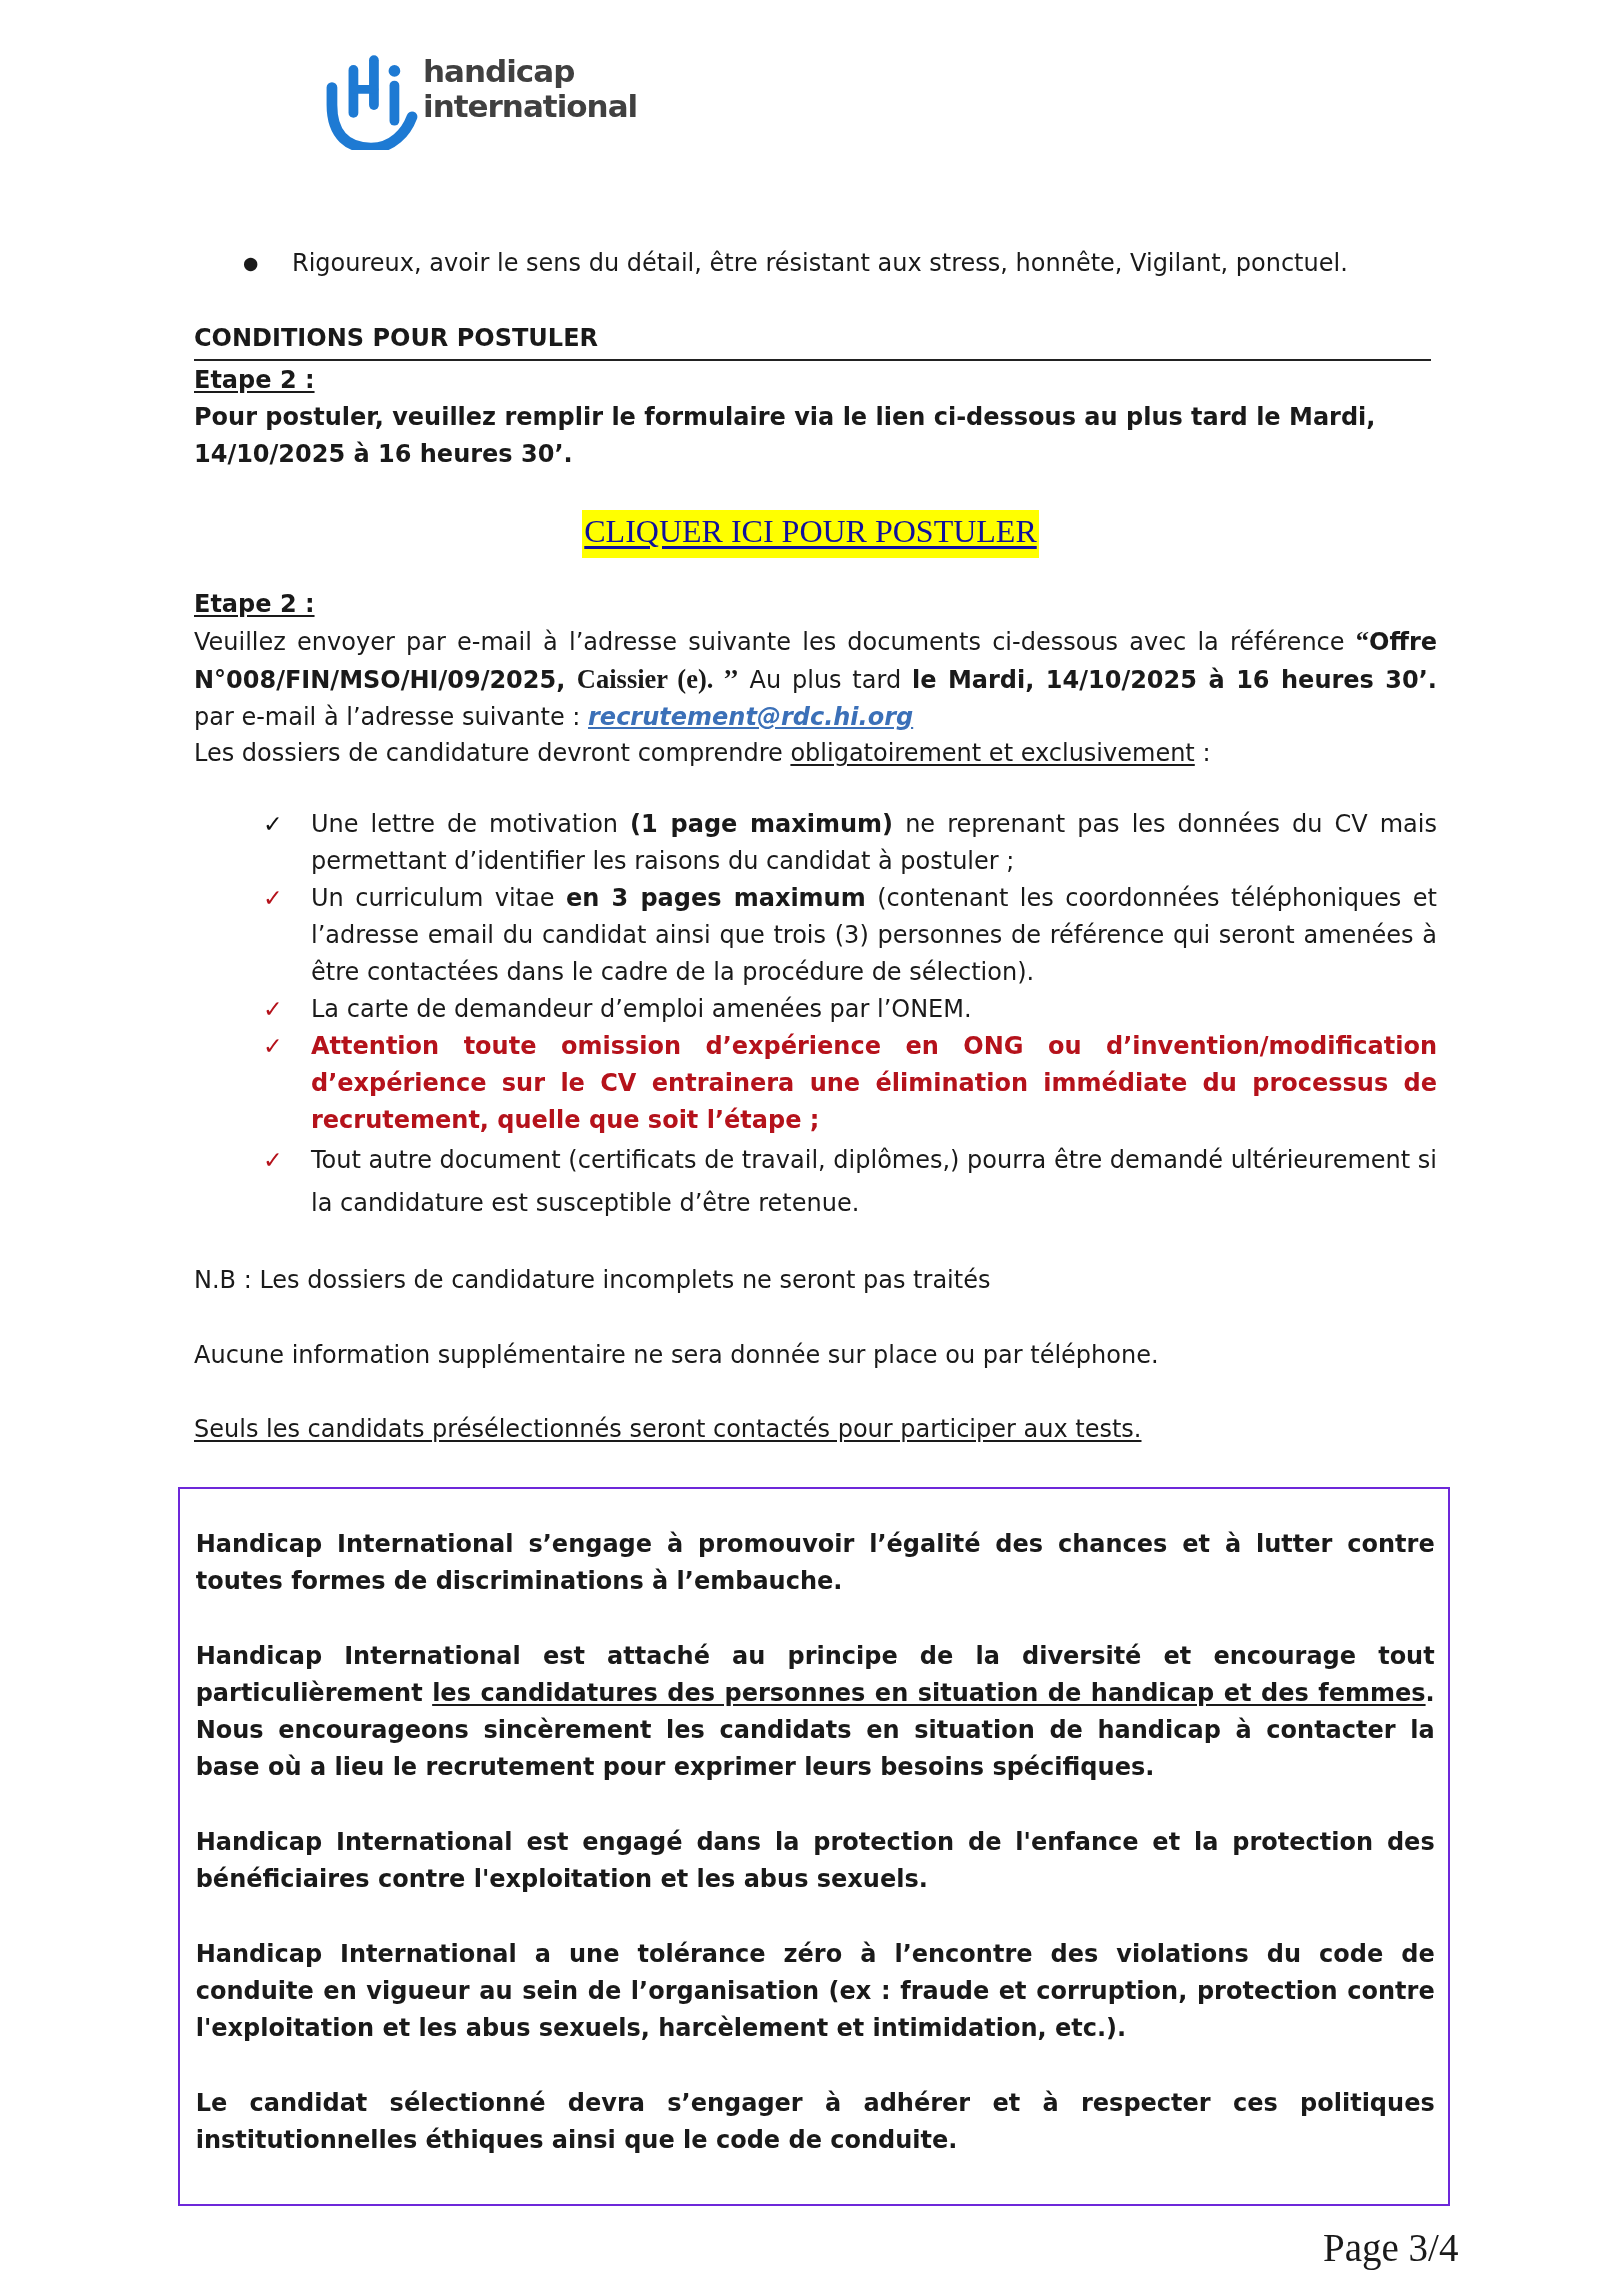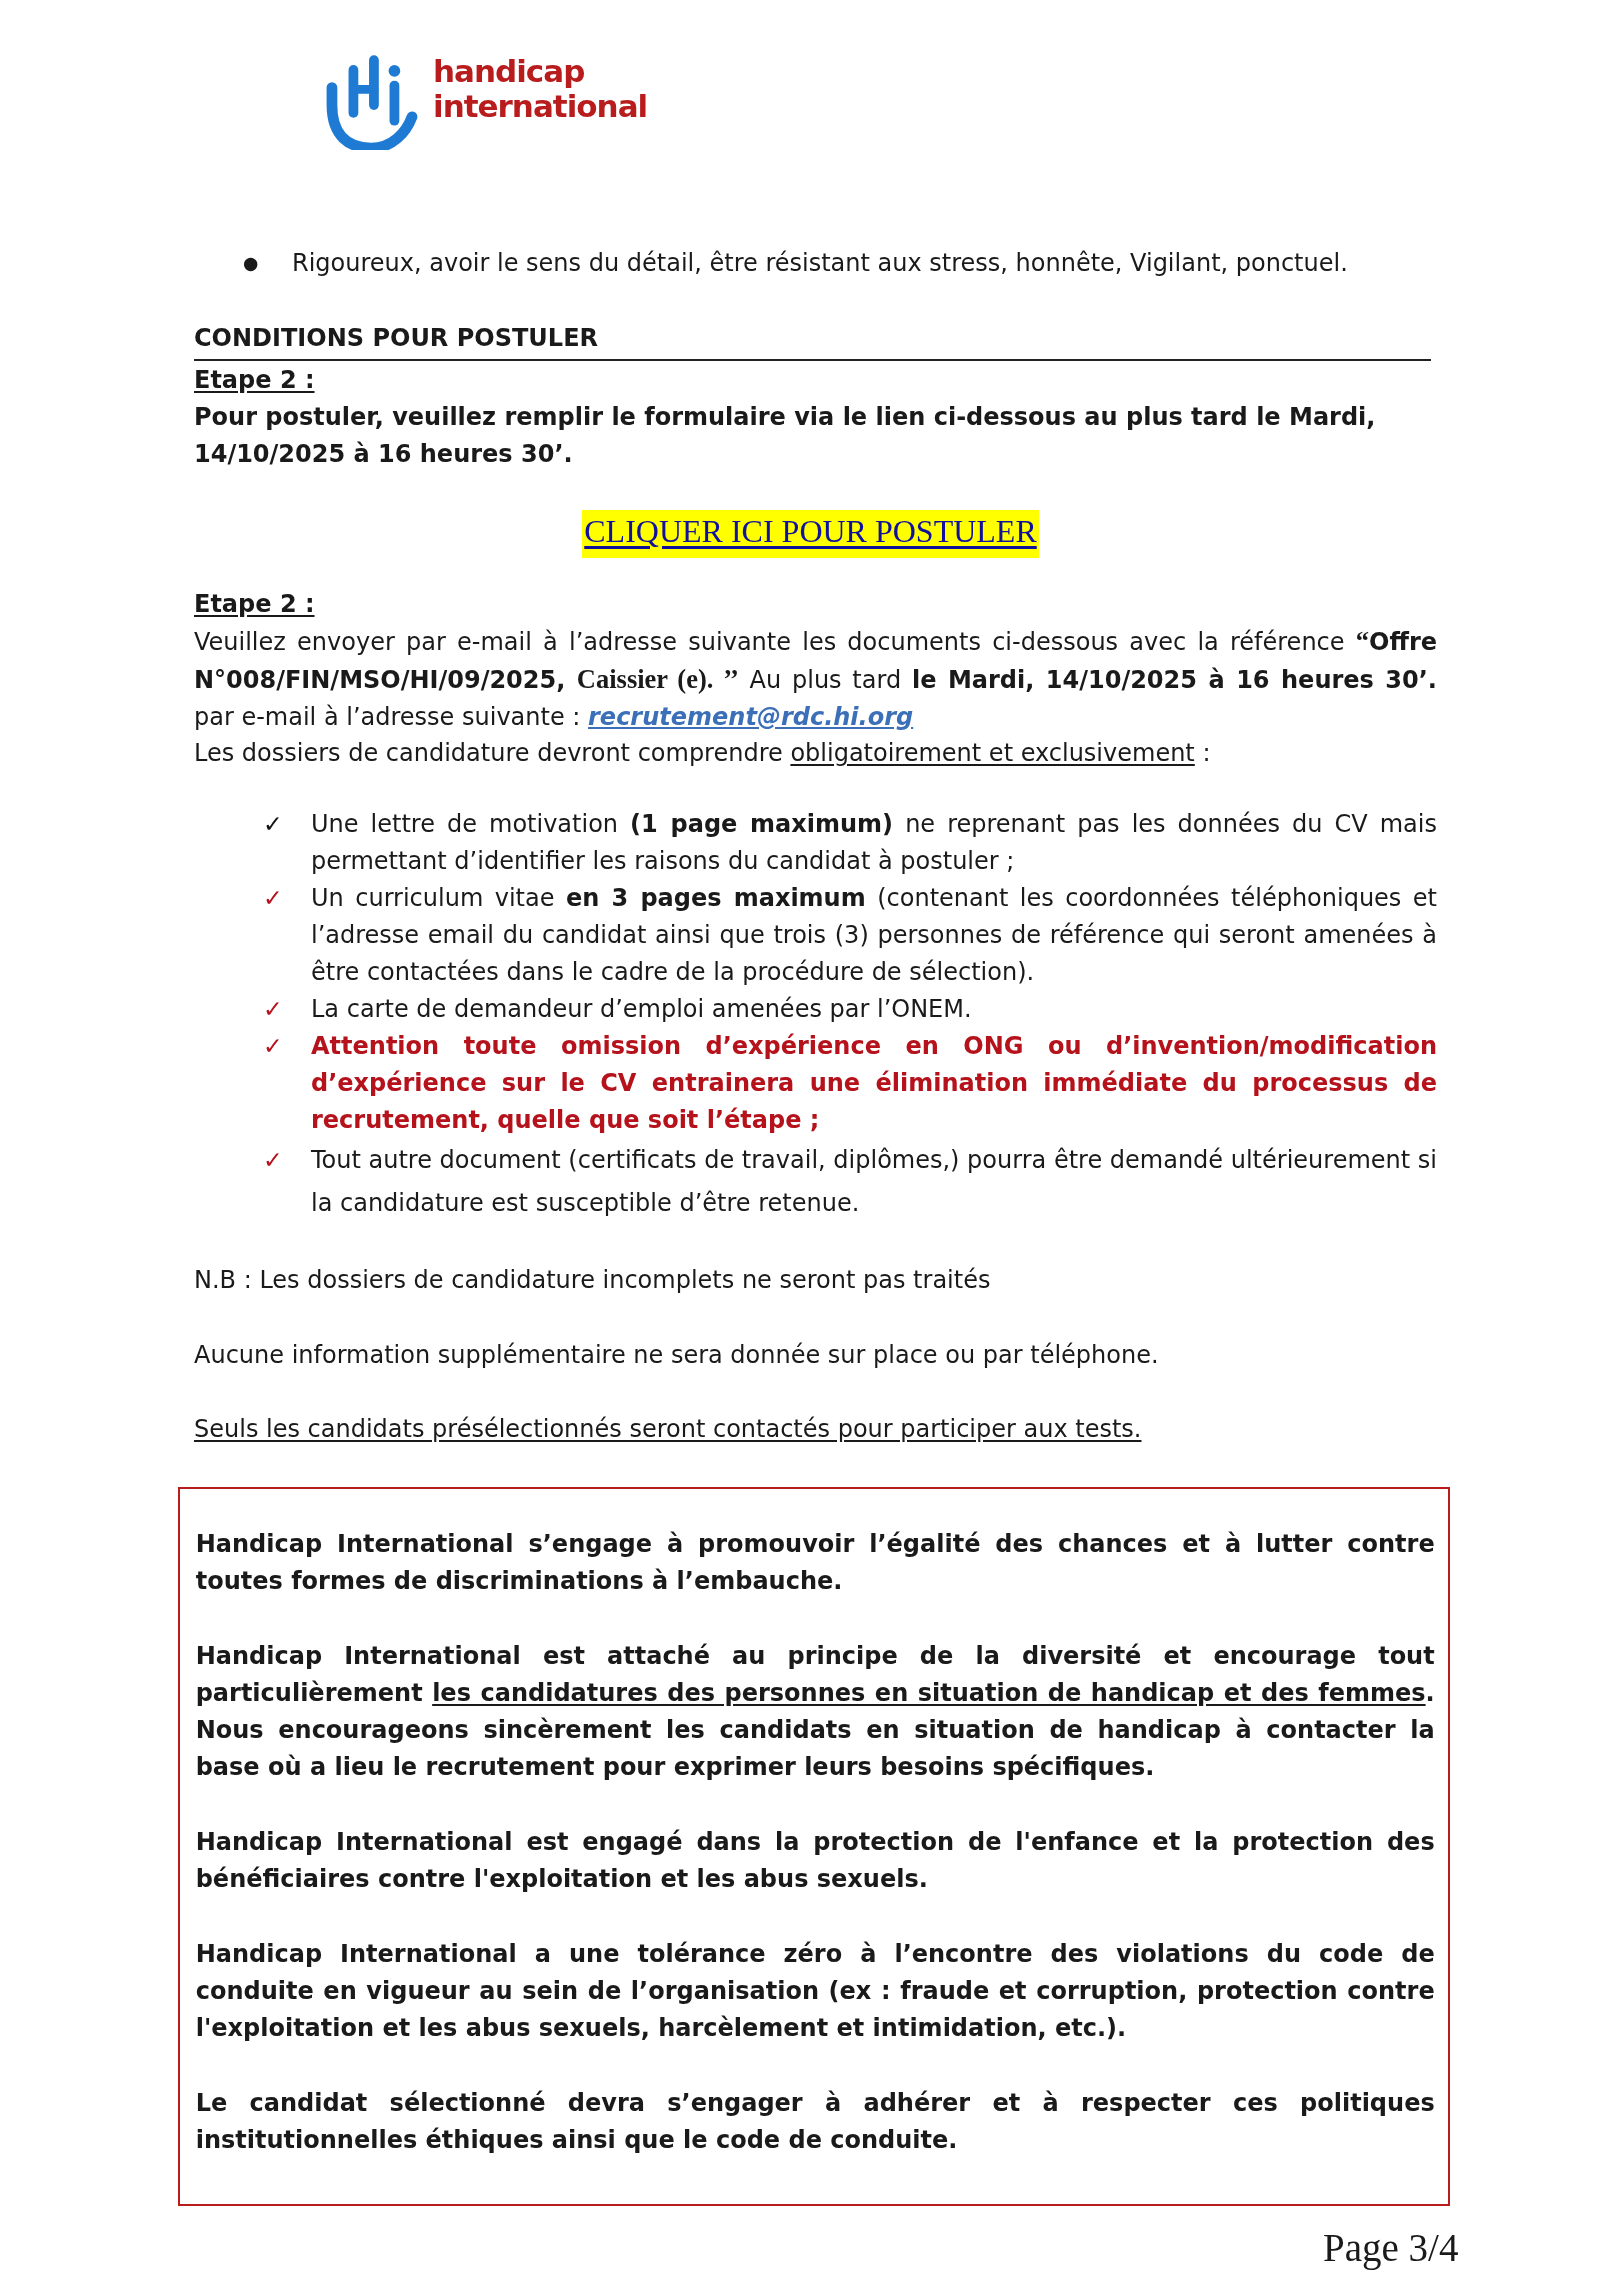--- a/index.html
+++ b/index.html
@@ -3,21 +3,21 @@
   <meta charset="utf-8">
   <style>
     html, body { margin: 0; padding: 0; background: #ffffff; }
     body {
       width: 1621px; height: 2293px; position: relative; overflow: hidden;
       font-family: "DejaVu Sans", "Liberation Sans", sans-serif;
       color: #1a1a1a;
     }
     .logo { position: absolute; left: 320px; top: 27.4px; width: 333px; height: 123px; display: flex; align-items: center; }
     .logo svg { width: 102px; height: 123px; flex: none; }
-    .logo-text { margin-left: 11px; color: #b91c1c; font-family: "DejaVu Sans", sans-serif; font-weight: bold; line-height: 35px; letter-spacing: -1px; }
+    .logo-text { margin-left: 1px; color: #404040; font-family: "DejaVu Sans", sans-serif; font-weight: bold; line-height: 35px; letter-spacing: -1px; }
     .logo-text .l1 { font-size: 31px; display: block; }
     .logo-text .l2 { font-size: 31px; display: block; text-align: center; }
     .p { position: absolute; left: 194px; width: 1243px; font-size: 24px; line-height: 37px; margin: 0; }
     .justify { text-align: justify; text-align-last: left; }
     .b { font-weight: bold; }
     .u { text-decoration: underline; text-underline-offset: 2.9px; }
 
     .bullet-row { position: absolute; left: 243px; top: 245px; font-size: 24px; line-height: 37px; }
     .bullet-dot { position: absolute; left: 0; top: 0; font-size: 17.6px; }
     .bullet-text { position: absolute; left: 49px; white-space: nowrap; }
@@ -33,21 +33,21 @@
       cursor: pointer; margin-left: 0px;
     }
     .email { color: #3b70b8; font-style: italic; font-weight: bold; text-decoration: underline; cursor: pointer; }
     .serif-b { font-family: "Liberation Serif", "DejaVu Serif", serif; font-weight: bold; font-size: 26.5px; }
 
     .checklist { position: absolute; left: 194px; width: 1243px; top: 806px; margin: 0; padding: 0; list-style: none; font-size: 24px; line-height: 37px; }
     .checklist li { position: relative; padding-left: 117px; margin: 0; }
     .checklist li .check { position: absolute; left: 69px; top: 0; font-size: 23.5px; }
     .checklist li.red-text .item-text { color: #b5121b; font-weight: bold; }
 
-    .box { position: absolute; left: 178px; top: 1487px; width: 1272px; height: 719px; border: 2px solid #b91c1c; box-sizing: border-box; }
+    .box { position: absolute; left: 178px; top: 1487px; width: 1272px; height: 719px; border: 2px solid #6d28d9; box-sizing: border-box; }
     .box .bp { position: absolute; left: 15.7px; width: 1239px; margin: 0; font-size: 24px; line-height: 37px; font-weight: bold; text-align: justify; text-align-last: left; }
 
     .page-num { position: absolute; left: 1323px; top: 2225px; font-family: "Liberation Serif", "DejaVu Serif", serif; font-size: 39px; color: #1a1a1a; }
   </style>
 </head>
 <body>
 
 <div class="logo">
   <svg viewBox="0 0 104 126">
     <g fill="none" stroke="#1e7ad3" stroke-linecap="round">

